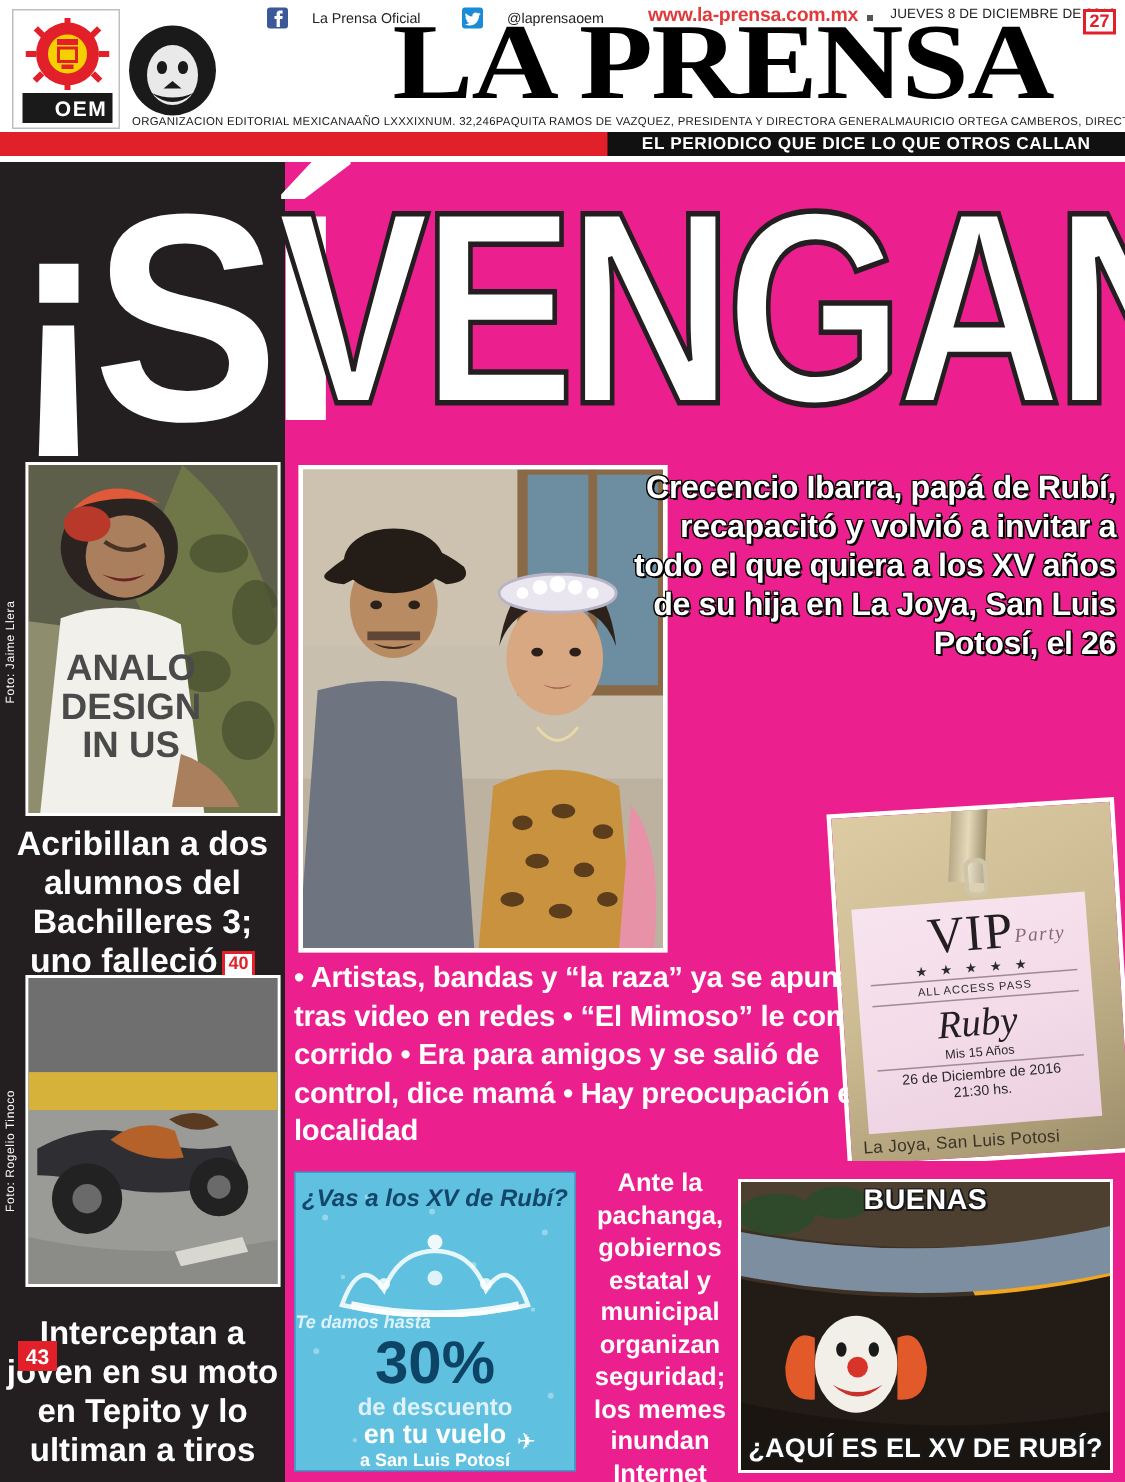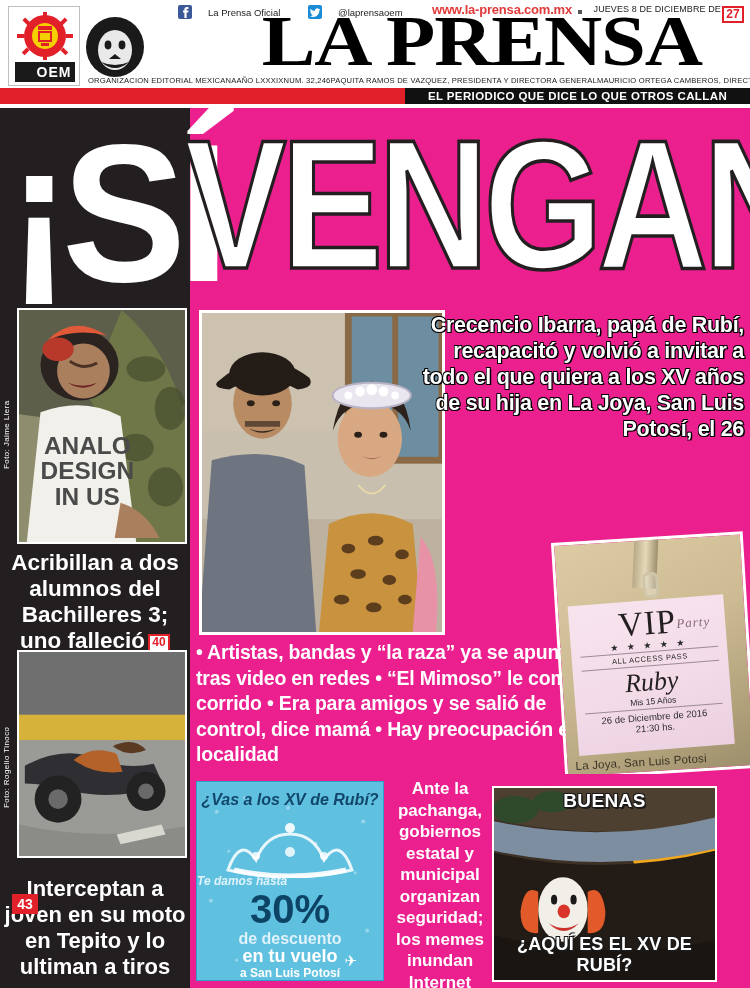--- a/index.html
+++ b/index.html
@@ -146,21 +146,21 @@
   .ad-vuelo { position:absolute; left:0; top:164px; width:100%; text-align:center;
               color:#ffffff; font-weight:bold; font-size:18px; }
   .ad-dest { position:absolute; left:0; top:184px; width:100%; text-align:center;
              color:#ffffff; font-weight:bold; font-size:12px; }
   .plane { position:absolute; right:26px; top:170px; color:#fff; font-size:15px; }
 
   .sidecol { position:absolute; left:388px; top:778px; width:104px;
              color:#fff; font-family:"Liberation Sans", sans-serif; font-weight:bold;
              font-size:17px; line-height:21.5px; text-align:center; }
 
-  .meme { position:absolute; left:492px; top:786px; width:225px; height:196px;
+  .meme { position:absolute; left:492px; top:786px; width:250px; height:196px;
           border:2px solid #fff; overflow:hidden;
           background:linear-gradient(120deg,#3b2f24 0%,#5a4430 40%,#8d6a3d 70%,#e6a62c 100%); }
   .meme-top { position:absolute; left:0; top:2px; width:100%; text-align:center; z-index:4;
               color:#fff; font-weight:bold; font-size:19px; letter-spacing:0.4px;
               text-shadow:1.6px 1.6px 0 #1a1a1a,-1px 1px 0 #1a1a1a,1px -1px 0 #1a1a1a,-1px -1px 0 #1a1a1a; }
   .meme-bot { position:absolute; left:0; bottom:4px; width:100%; text-align:center; z-index:4;
               color:#fff; font-weight:bold; font-size:18px; letter-spacing:0.2px;
               text-shadow:1.6px 1.6px 0 #1a1a1a,-1px 1px 0 #1a1a1a,1px -1px 0 #1a1a1a,-1px -1px 0 #1a1a1a; }
 
   

